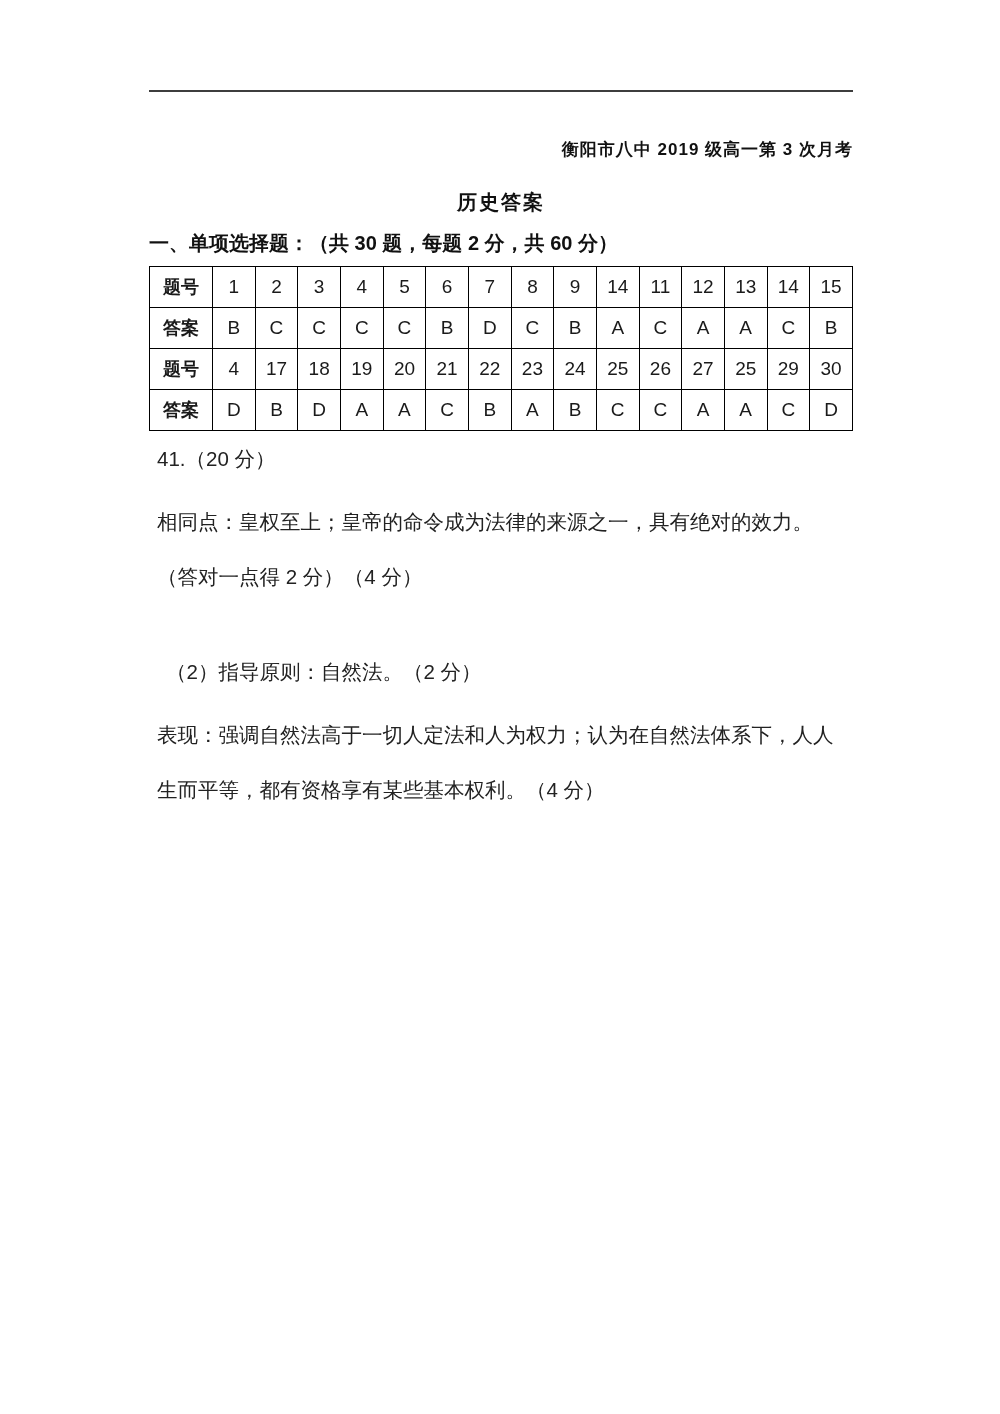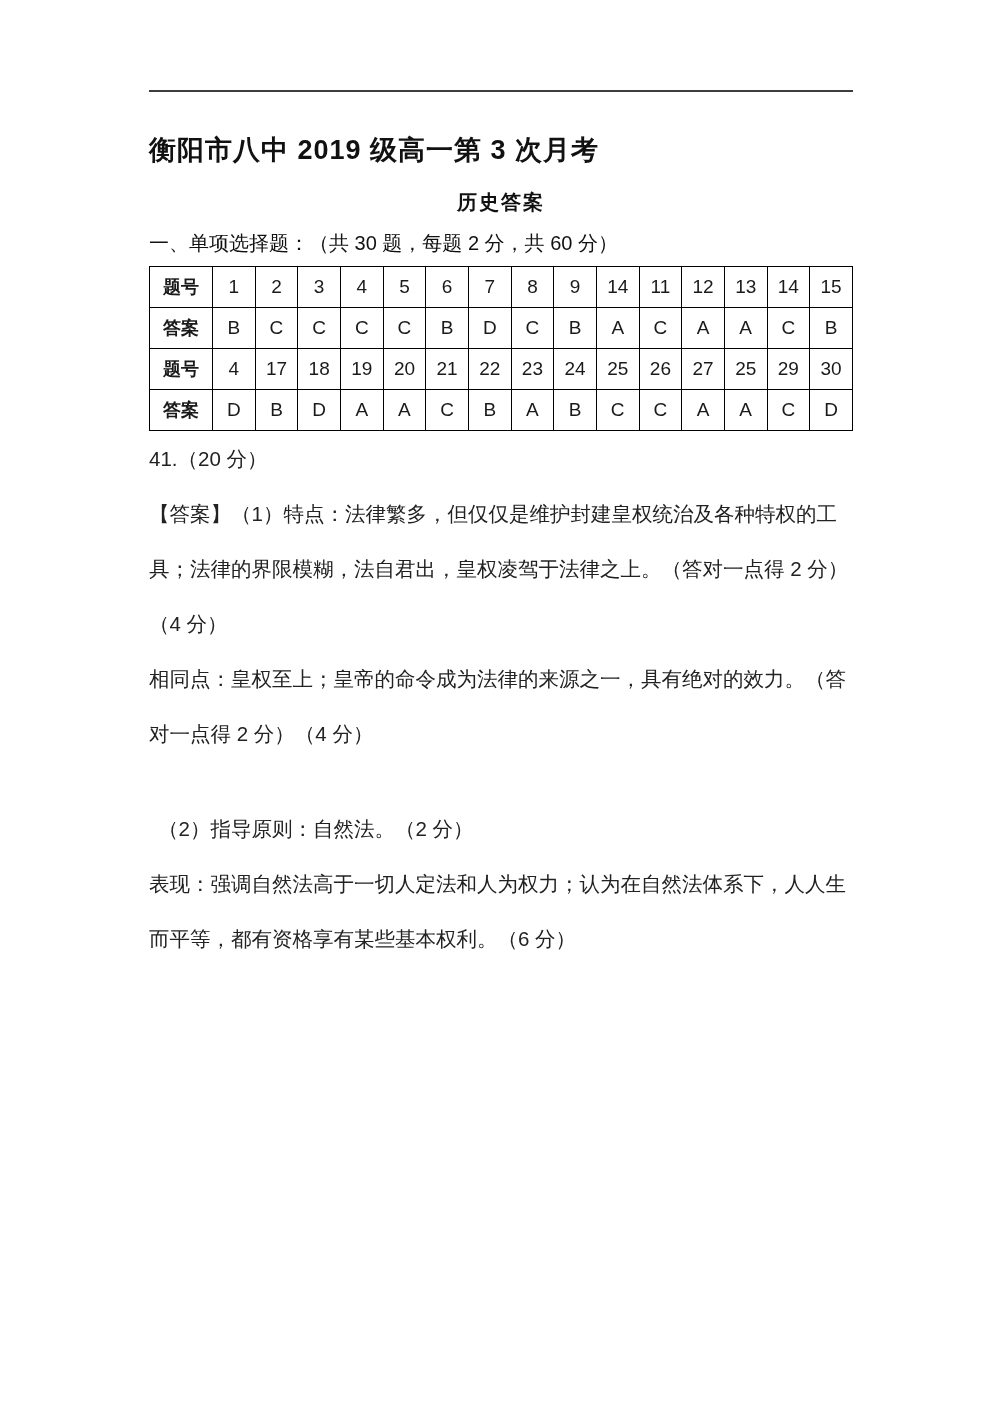--- a/index.html
+++ b/index.html
@@ -18,41 +18,41 @@
     top: 0;
     width: 704px;
   }
   .top-rule {
     height: 0;
     border-top: 2px solid #3d3d3d;
     margin-top: 90px;
   }
   .doc-title {
     margin: 43px 0 0 0;
-    font-size: 27px;
+    font-size: 17px;
     line-height: 30px;
     font-weight: bold;
-    text-align: left;
+    text-align: right;
     color: #111111;
     letter-spacing: 1px;
   }
   .doc-subtitle {
     margin: 23px 0 0 0;
     font-size: 20px;
     line-height: 28px;
     font-weight: bold;
     text-align: center;
     color: #111111;
     letter-spacing: 2px;
   }
   .sec-heading {
     margin: 15px 0 0 0;
     font-size: 20px;
     line-height: 24px;
-    font-weight: normal;
+    font-weight: bold;
     color: #111111;
   }
   .sec-heading.sec2 { margin-top: 27px; }
   .answer-table {
     margin-top: 11px;
     border-collapse: collapse;
     table-layout: fixed;
     width: 100%;
   }
   .answer-table td {
@@ -64,21 +64,21 @@
     color: #1a1a1a;
     padding: 0;
     overflow: hidden;
   }
   .answer-table td.label-cell {
     width: 62px;
     font-size: 18px;
     font-weight: bold;
   }
   .body-para {
-    margin: 0;
+    margin: 8px;
     font-size: 20.5px;
     line-height: 55px;
     color: #222222;
     text-align: left;
   }
   .qnum { margin-top: 0; }
   .gap-before { margin-top: 40px; }
   .indent-sm { text-indent: 9px; }
 </style>
 </head>
@@ -168,23 +168,22 @@
             <td>A</td>
             <td>C</td>
             <td>D</td>
           </tr>
         </tbody>
     </table>
 
 
     <p class="body-para qnum">41.（20 分）</p>
 
-    <p class="body-para">【答案】（1）特点：法律繁多，但仅仅是维护封建皇权统治及各种特权的工具；法律的界限模糊，法自君出，皇权凌驾于法律之上。（答对一点得 2 分）（4 分）</p>
 
     <p class="body-para">相同点：皇权至上；皇帝的命令成为法律的来源之一，具有绝对的效力。（答对一点得 2 分）（4 分）</p>
 
     <p class="body-para gap-before indent-sm">（2）指导原则：自然法。（2 分）</p>
 
-    <p class="body-para">表现：强调自然法高于一切人定法和人为权力；认为在自然法体系下，人人生而平等，都有资格享有某些基本权利。（6 分）</p>
+    <p class="body-para">表现：强调自然法高于一切人定法和人为权力；认为在自然法体系下，人人生而平等，都有资格享有某些基本权利。（4 分）</p>
 
 
   </div>
 </div>
 
 </body></html>

